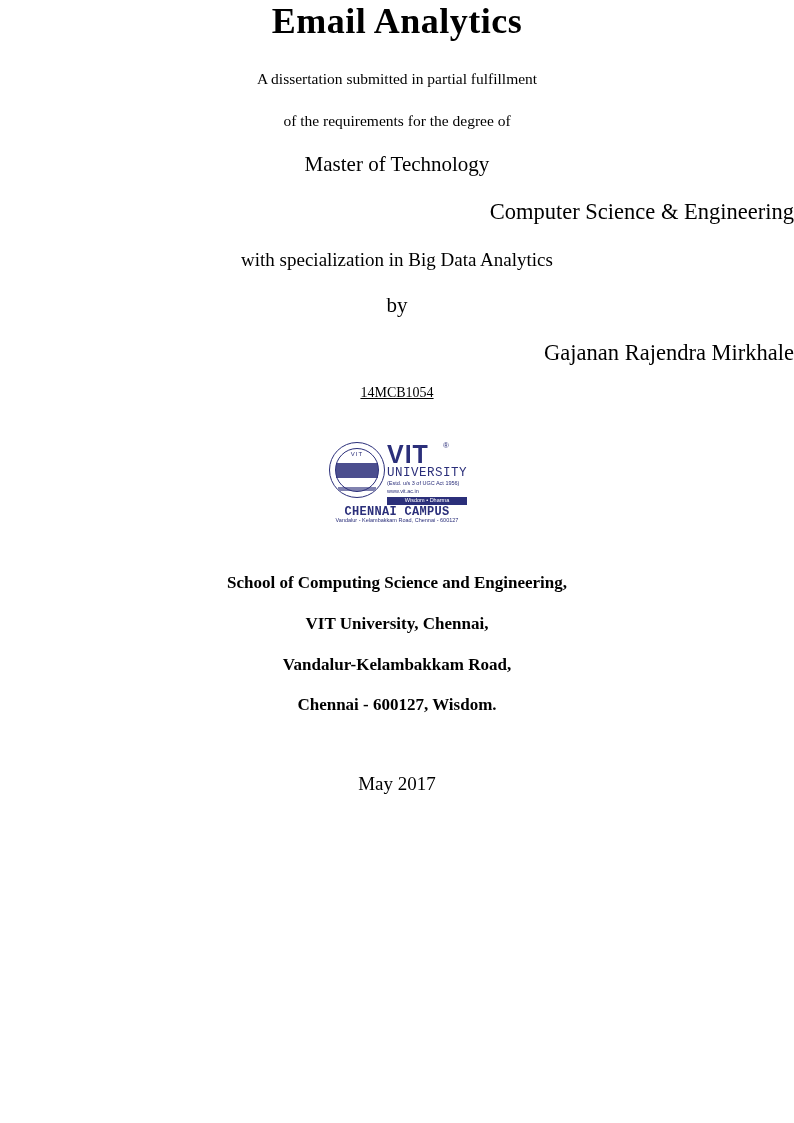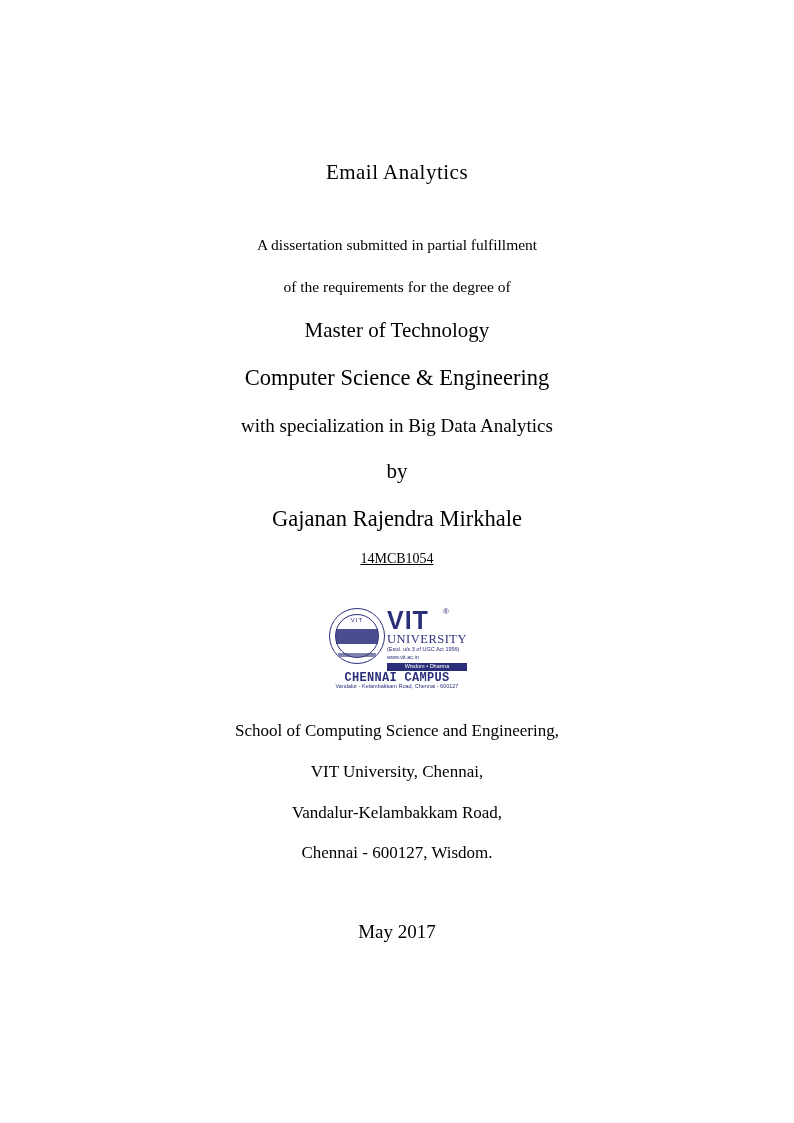--- a/index.html
+++ b/index.html
@@ -17,49 +17,49 @@
   }
   .page {
     width: 794px;
     height: 1123px;
     box-sizing: border-box;
     padding: 0;
     position: relative;
   }
   .title {
     text-align: center;
-    font-size: 21px;
-    font-weight: normal;
+    font-size: 36px;
+    font-weight: bold;
     letter-spacing: 0.5px;
-    margin-top: 160px;
     line-height: 1.2;
   }
   .block {
     text-align: center;
-    margin-top: 52px;
+    margin-top: 28px;
   }
   .line {
     text-align: center;
     line-height: 1.0;
   }
   .l-sm {
     font-size: 15.5px;
     margin-top: 26px;
   }
   .l-md {
     font-size: 19px;
     margin-top: 26px;
   }
   .l-lg {
     font-size: 21px;
     margin-top: 26px;
   }
   .l-xl {
     font-size: 22.5px;
     margin-top: 26px;
+    text-align: right;
   }
   .l-id {
     font-size: 14px;
     margin-top: 22px;
     text-decoration: underline;
   }
   .logo-wrap {
     margin-top: 40px;
     display: flex;
     justify-content: center;
@@ -137,21 +137,21 @@
     left: 118px;
     top: 1px;
     font-family: "Liberation Sans", sans-serif;
     font-size: 8px;
     color: #2b2f7a;
   }
   .logo-university {
     position: absolute;
     left: 62px;
     top: 27px;
-    font-family: Liberation Serif, serif;
+    font-family: Liberation Mono, monospace;
     font-size: 12.5px;
     color: #2b2f7a;
     letter-spacing: 0.5px;
     line-height: 1;
   }
   .logo-est {
     position: absolute;
     left: 62px;
     top: 41px;
     font-family: "Liberation Sans", sans-serif;
@@ -198,21 +198,22 @@
     left: 0;
     right: 0;
     top: 78px;
     text-align: center;
     font-family: "Liberation Sans", sans-serif;
     font-size: 5.5px;
     color: #2b2f7a;
     line-height: 1;
   }
   .affiliation {
-    margin-top: 32px;
+    margin-top: 50px;
+    font-weight: bold;
   }
   .aff-line {
     text-align: center;
     font-size: 17px;
     margin-top: 22px;
     line-height: 1.1;
   }
   .date {
     text-align: center;
     font-size: 19px;

